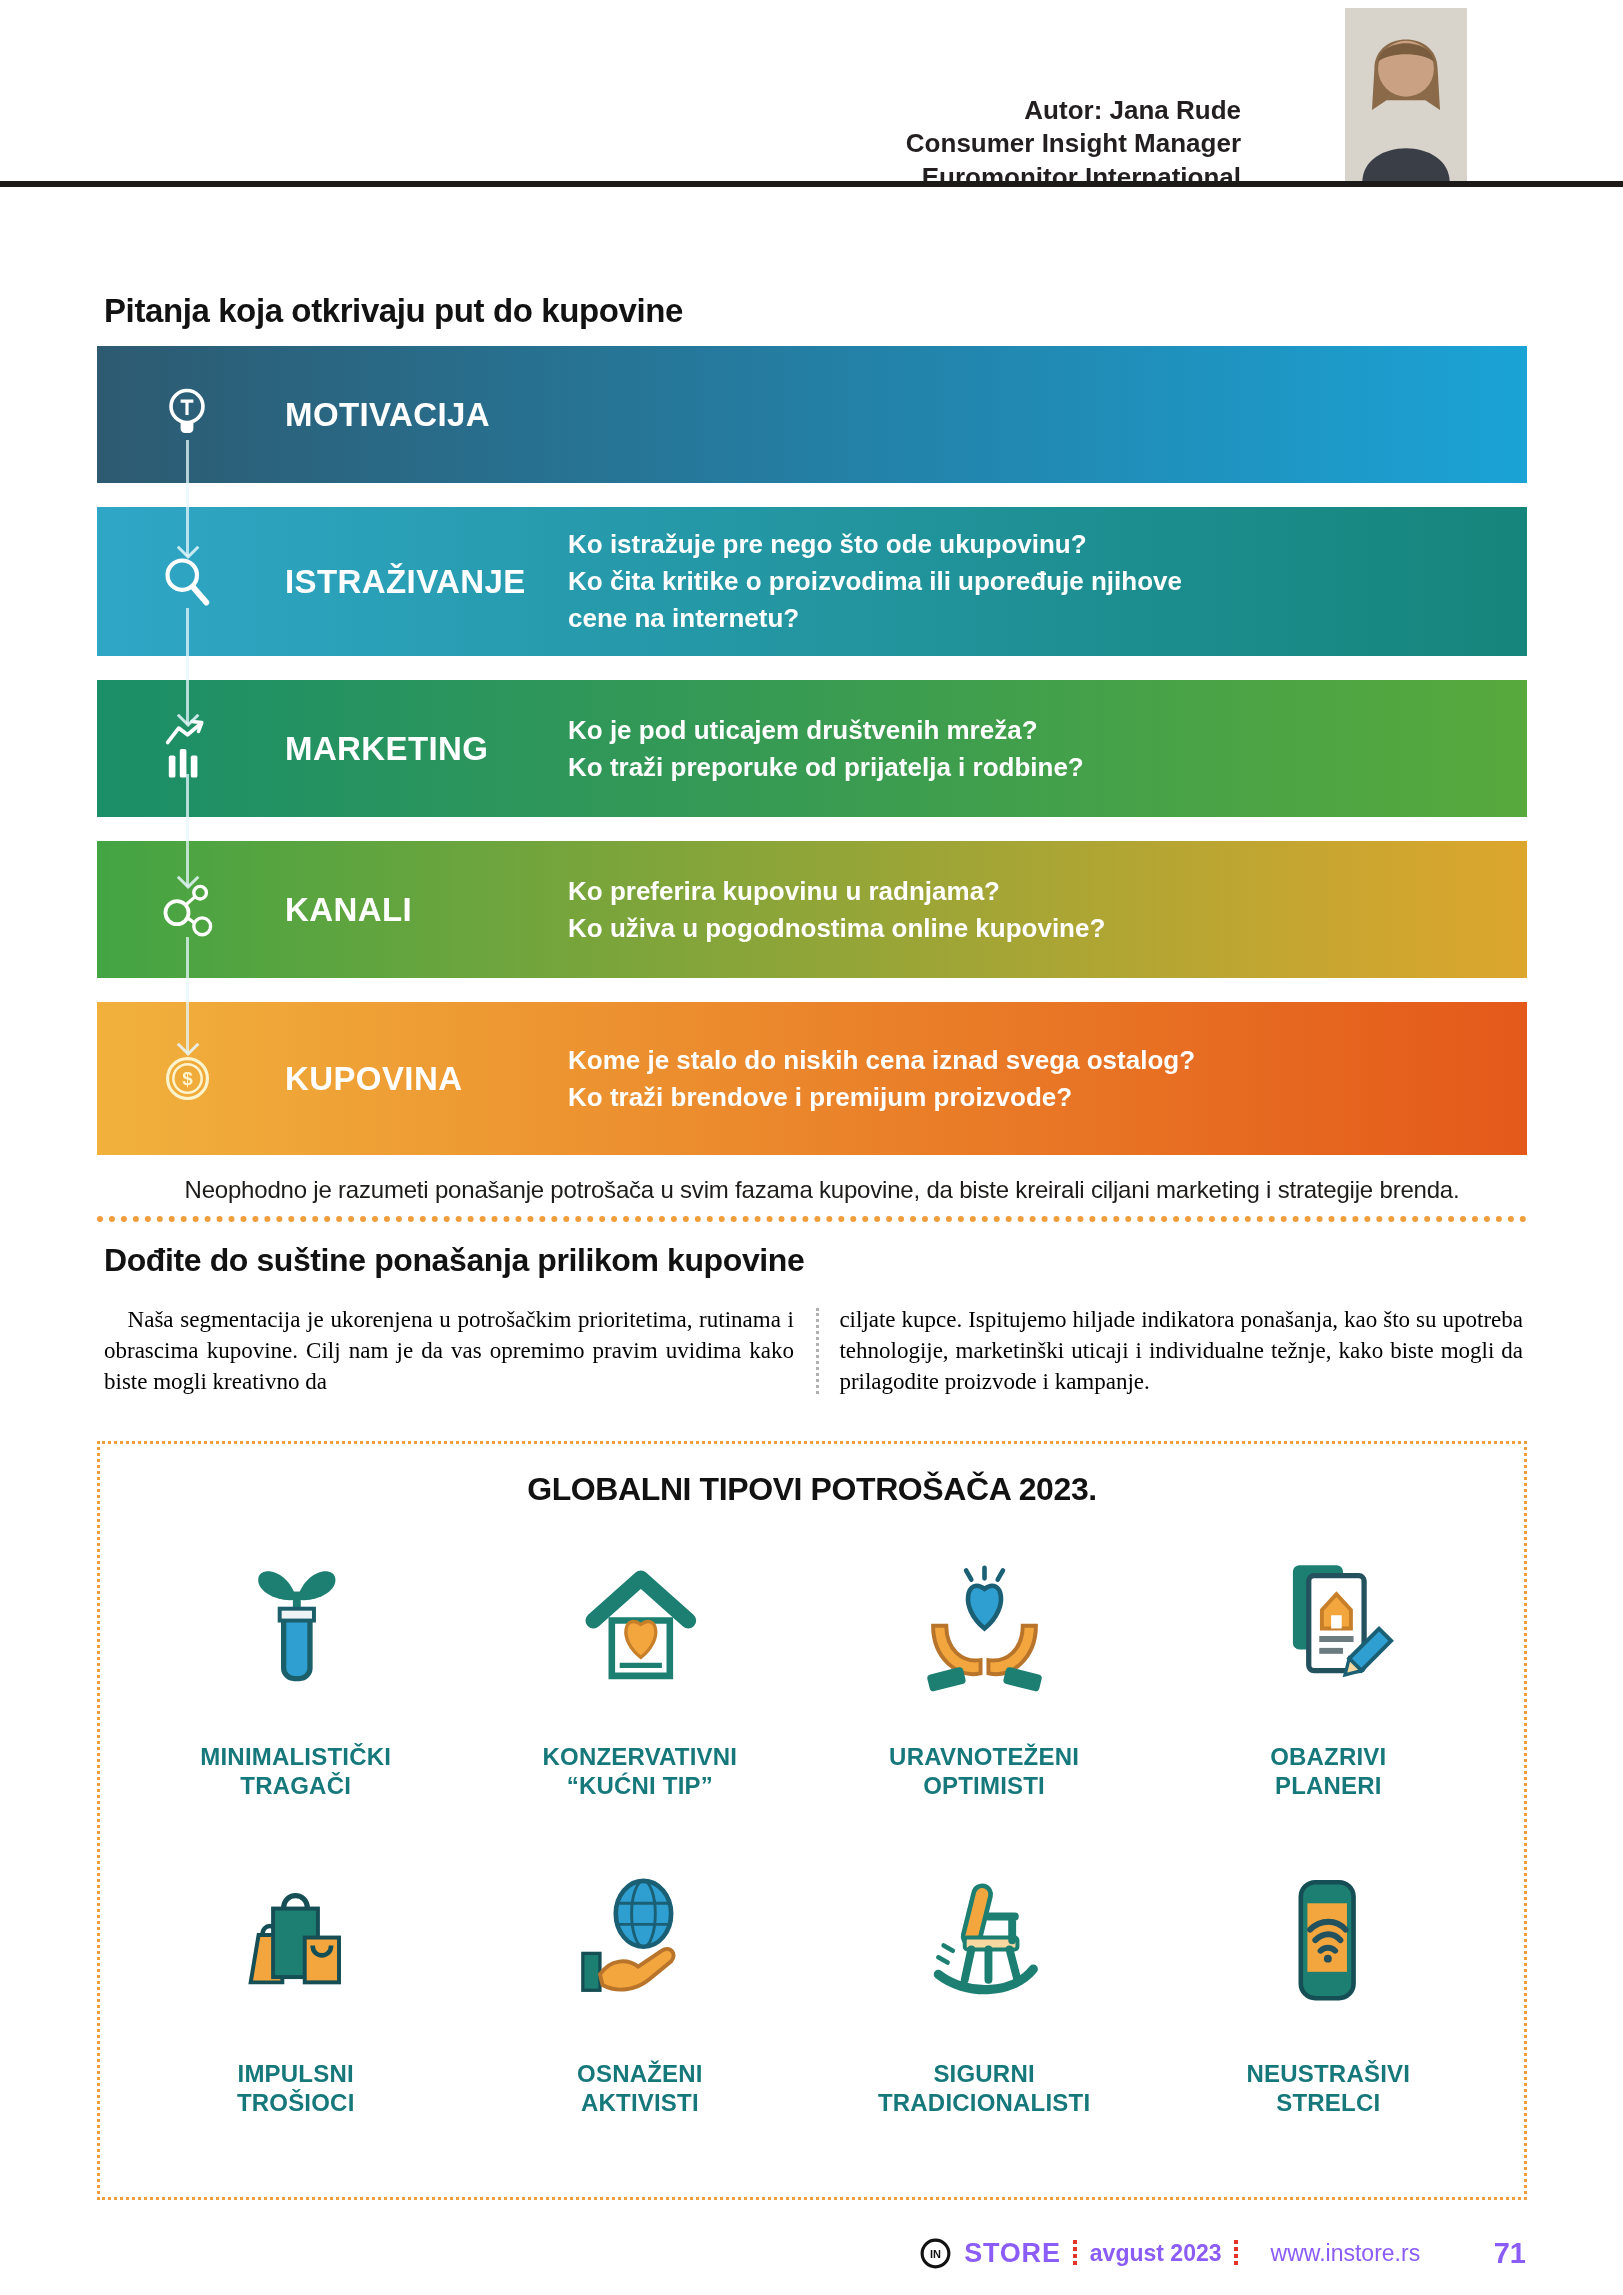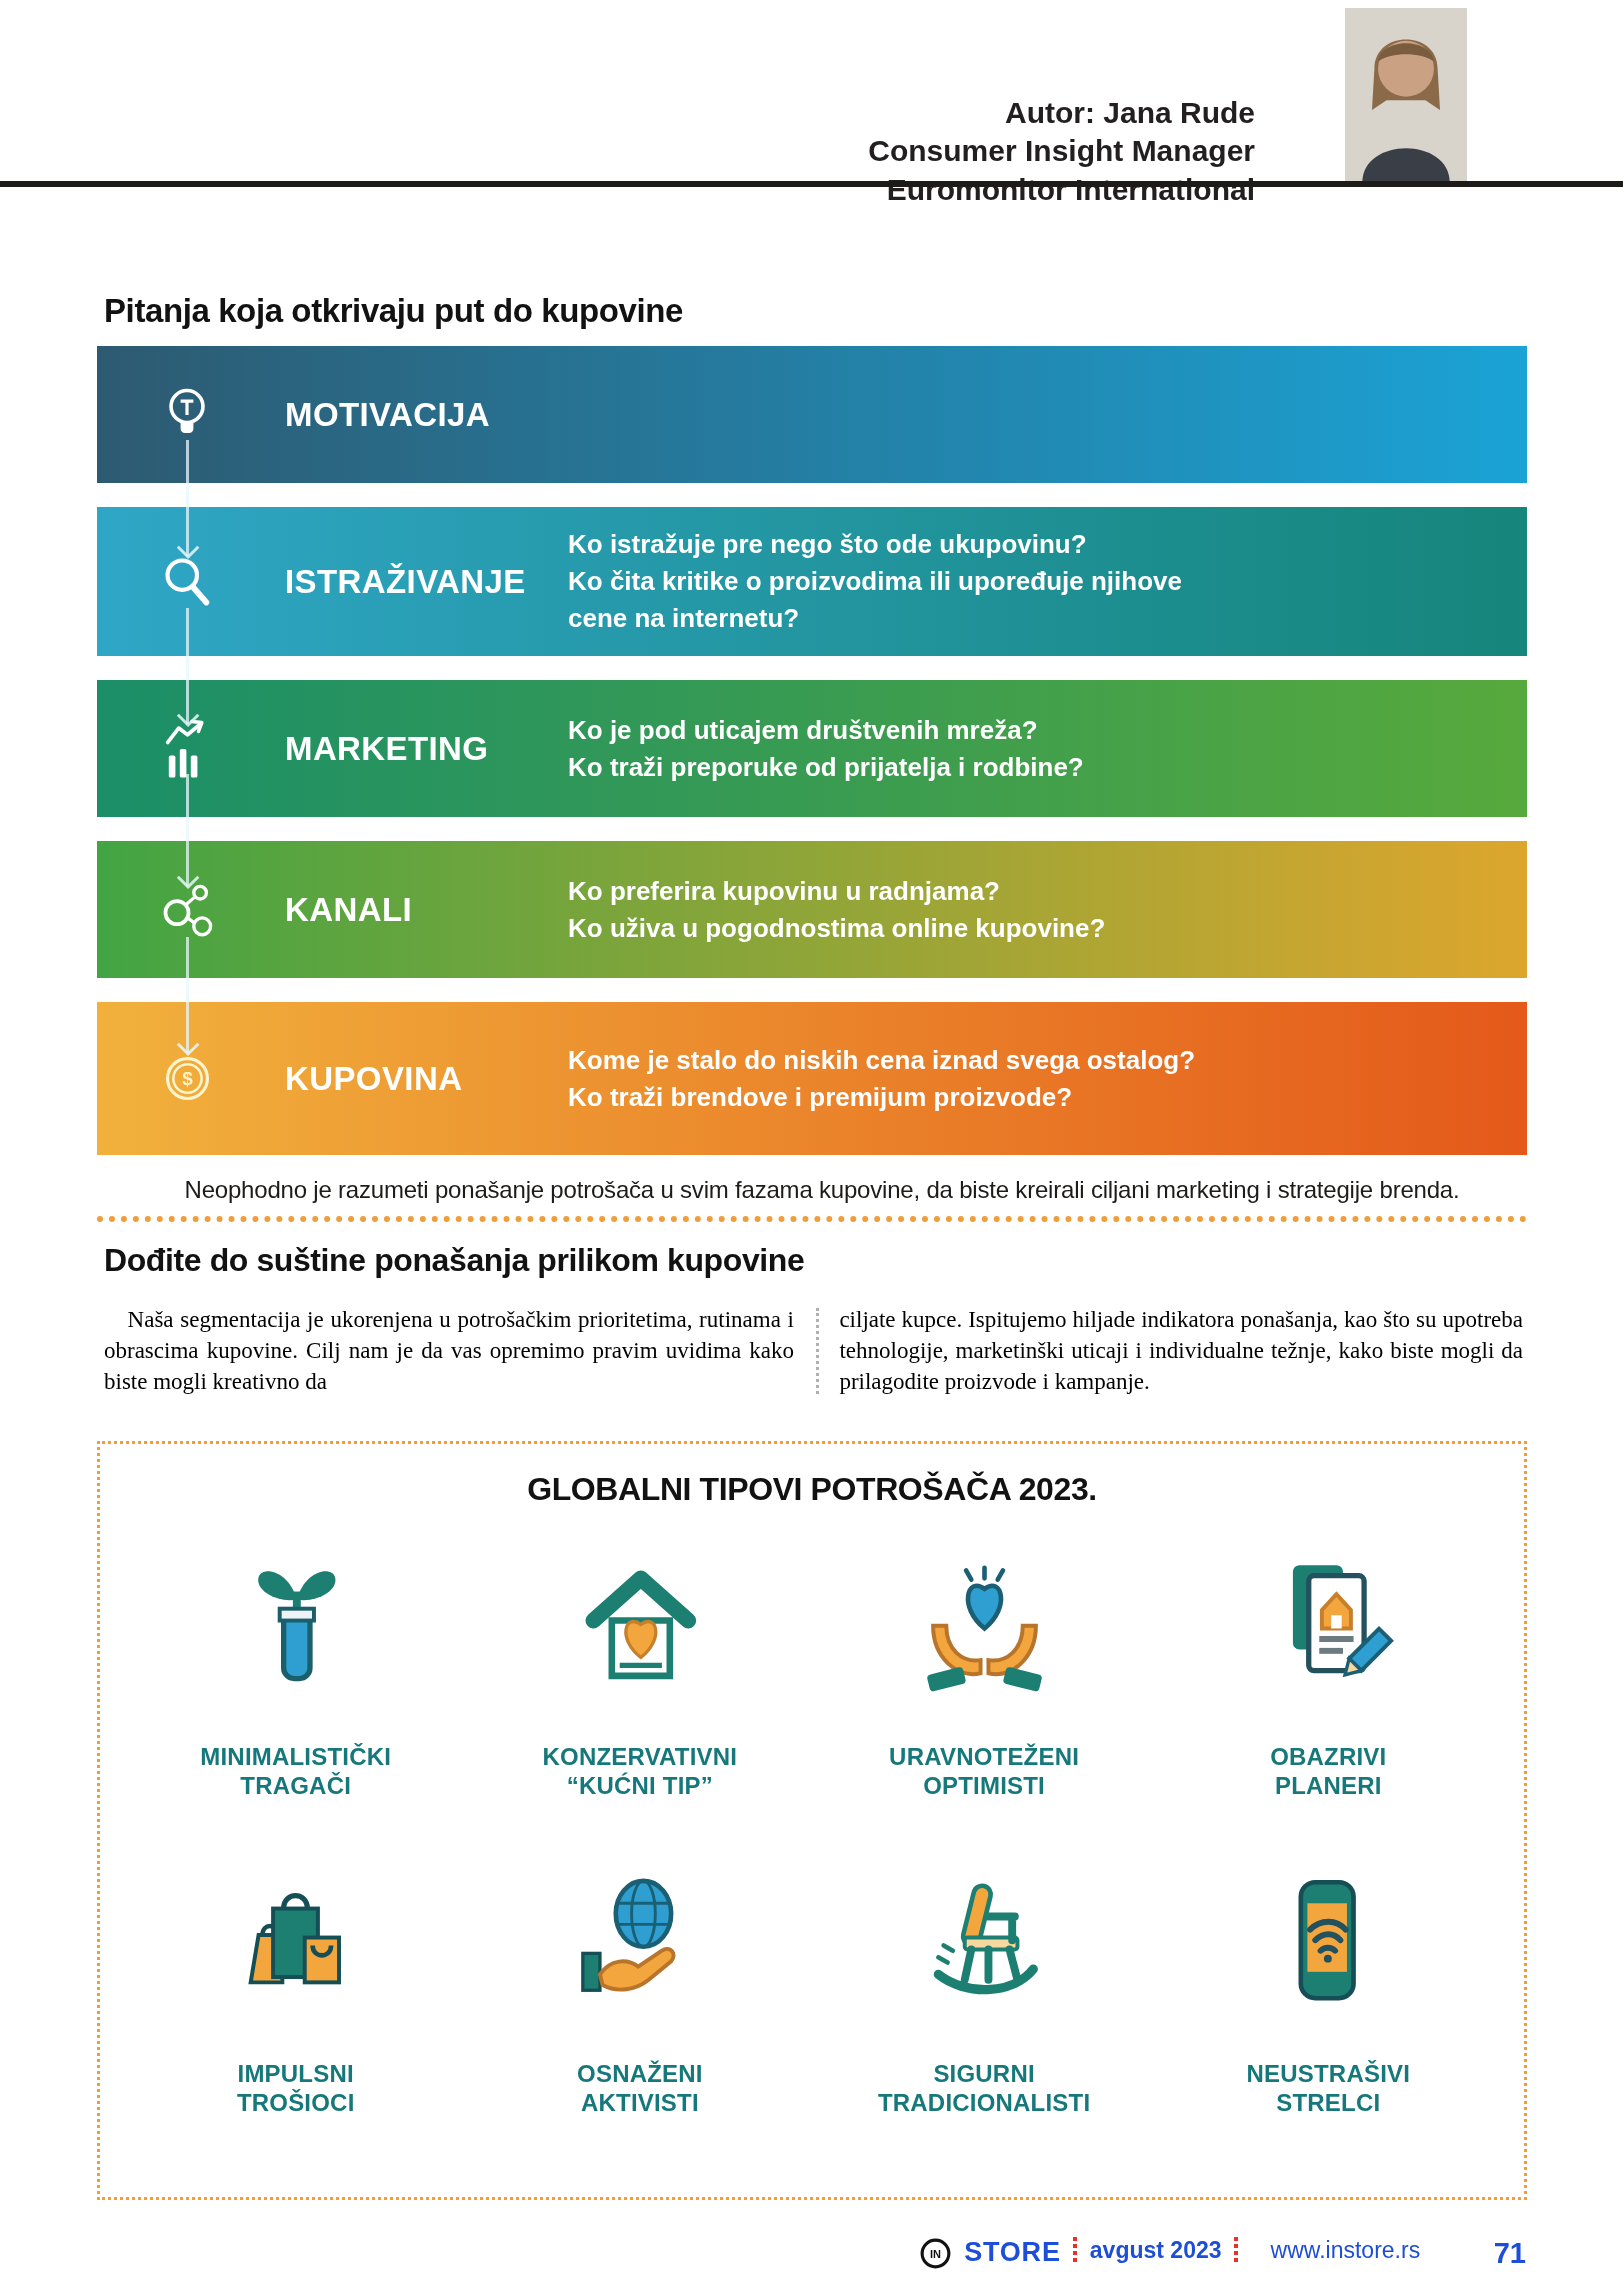--- a/index.html
+++ b/index.html
@@ -5,21 +5,21 @@
   :root{
     --accent-orange:#f09d3c; --type-teal:#16787b; --icon-teal:#1d7f72;
     --icon-blue:#2e9fd0; --icon-orange:#f2a63d; --rule-black:#1c1b1a;
     --footer-red:#e5332a; --text-black:#231f20;
   }
   *{box-sizing:border-box; margin:0; padding:0;}
   body{background:#888; font-family:"Liberation Sans","DejaVu Sans",sans-serif;}
   .page{position:relative; width:1623px; height:2295px; background:#fff; margin:0 auto; overflow:hidden; color:var(--text-black);}
 
   
-  .author-block{position:absolute; top:94px; right:368px; text-align:right; font-weight:bold; font-size:30px; line-height:1.28; color:var(--text-black);}
+  .author-block{position:absolute; top:94px; right:382px; text-align:right; font-weight:bold; font-size:26px; line-height:1.28; color:var(--text-black);}
   .author-photo{position:absolute; top:7.9px; left:1345px; width:122px; height:175px; overflow:hidden; background:#d9d4cc;}
   .top-rule{position:absolute; top:181px; left:0; width:1623px; height:5.5px; background:var(--rule-black);}
 
   .main-title{position:absolute; top:292px; left:104px; font-size:33px; font-weight:800; letter-spacing:-0.4px; color:#121212;}
 
   
   .journey{position:absolute; top:346px; left:97px; width:1430px; height:809px;}
   .bar{position:absolute; left:0; width:1430px; display:flex; align-items:center;}
   .bar-icon-wrap{width:153px; padding-left:27.5px; display:flex; justify-content:center; align-items:center; flex:0 0 auto;}
   .bar-label{width:318px; padding-left:35px; flex:0 0 auto; font-size:33px; font-weight:800; color:#fff; letter-spacing:0.4px;}
@@ -39,21 +39,21 @@
 
   
   .types-box{position:absolute; top:1441px; left:97px; width:1430px; height:759px; border:3.1px dotted var(--accent-orange); padding-top:27px;}
   .types-title{text-align:center; font-size:32px; font-weight:800; letter-spacing:-0.4px; color:#121212;}
   .types-grid{margin-top:23.6px; display:grid; grid-template-columns:repeat(4,1fr); row-gap:49px; padding:0 23.6px;}
   .type-cell{display:flex; flex-direction:column; align-items:center;}
   .type-icon-wrap{height:185px; display:flex; align-items:center; justify-content:center;}
   .type-label{margin-top:25px; text-align:center; font-size:24px; font-weight:800; line-height:1.22; color:var(--type-teal); letter-spacing:0.2px;}
 
   
-  .footer{position:absolute; top:2237px; right:97px; display:flex; align-items:flex-start; gap:12.6px; color:#1d4ed8;}
+  .footer{position:absolute; top:2237px; right:97px; display:flex; align-items:center; gap:12.6px; color:#8b5cf6;}
   .footer .brand{font-size:27px; font-weight:800; letter-spacing:0.8px;}
   .red-dots{width:3.9px; height:28px; background:repeating-linear-gradient(180deg, var(--footer-red) 0 3.9px, transparent 3.9px 7px);}
   .footer .date{font-size:23px; font-weight:700;}
   .footer .site{font-size:23px; font-weight:400;margin-left:20px;}
   .footer .page-num{font-size:29px; font-weight:800; margin-left:61px;}
 </style>
 </head>
 <body>
 
 <div class="page">

